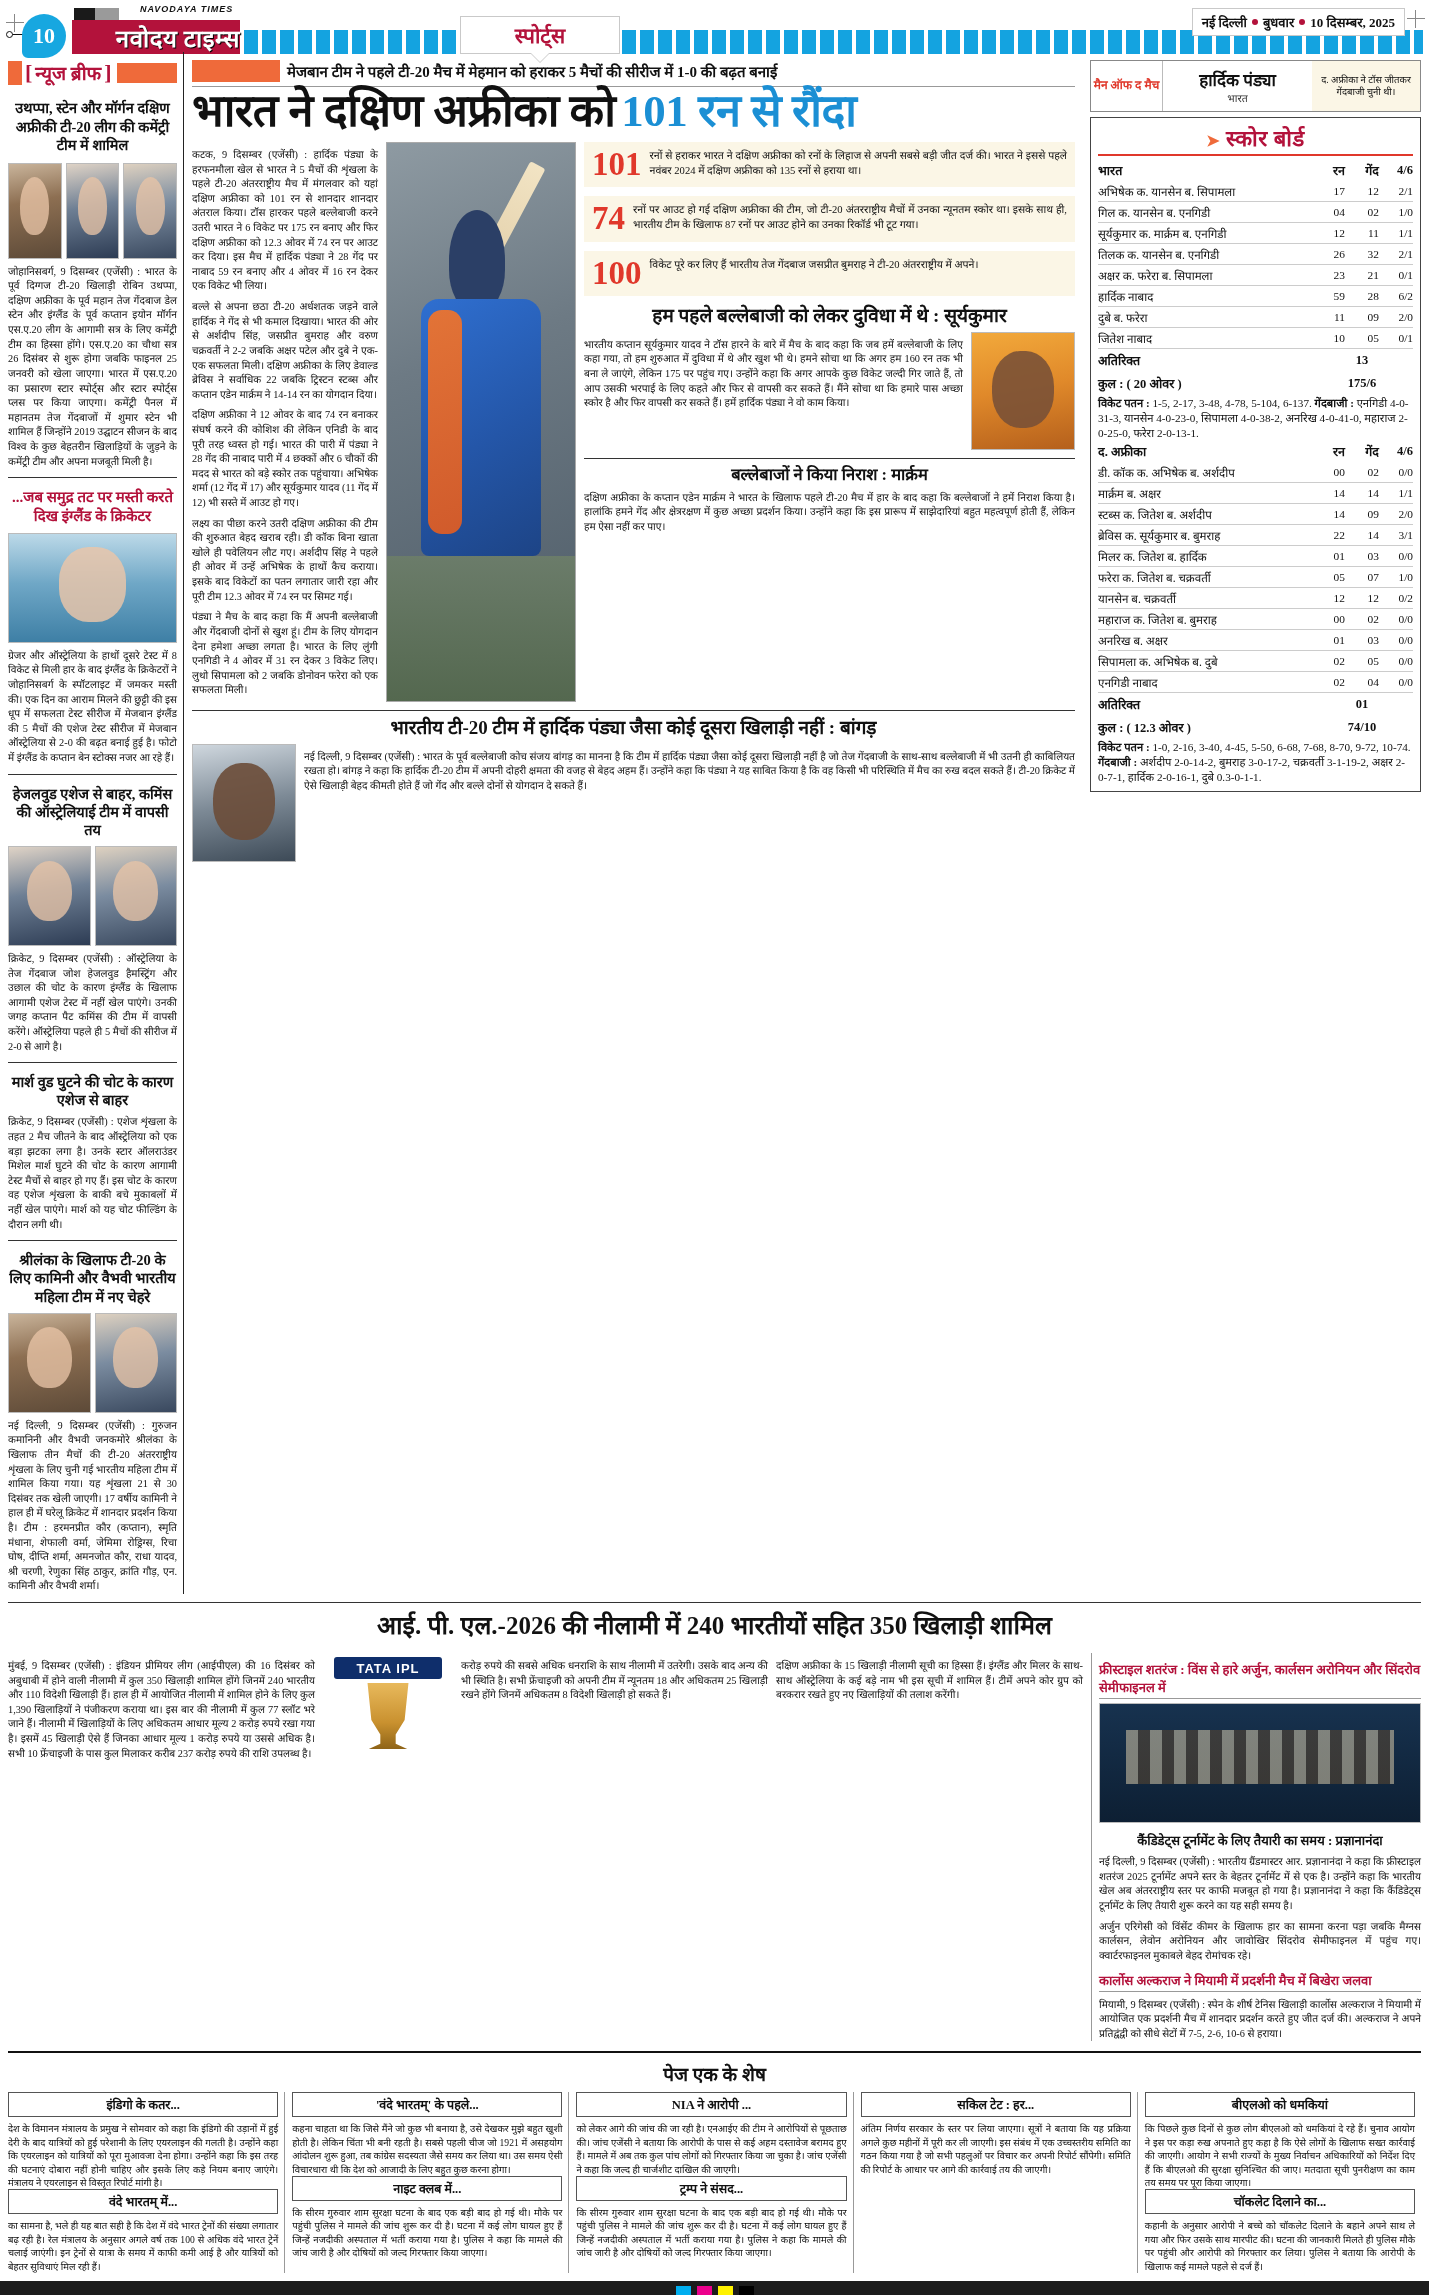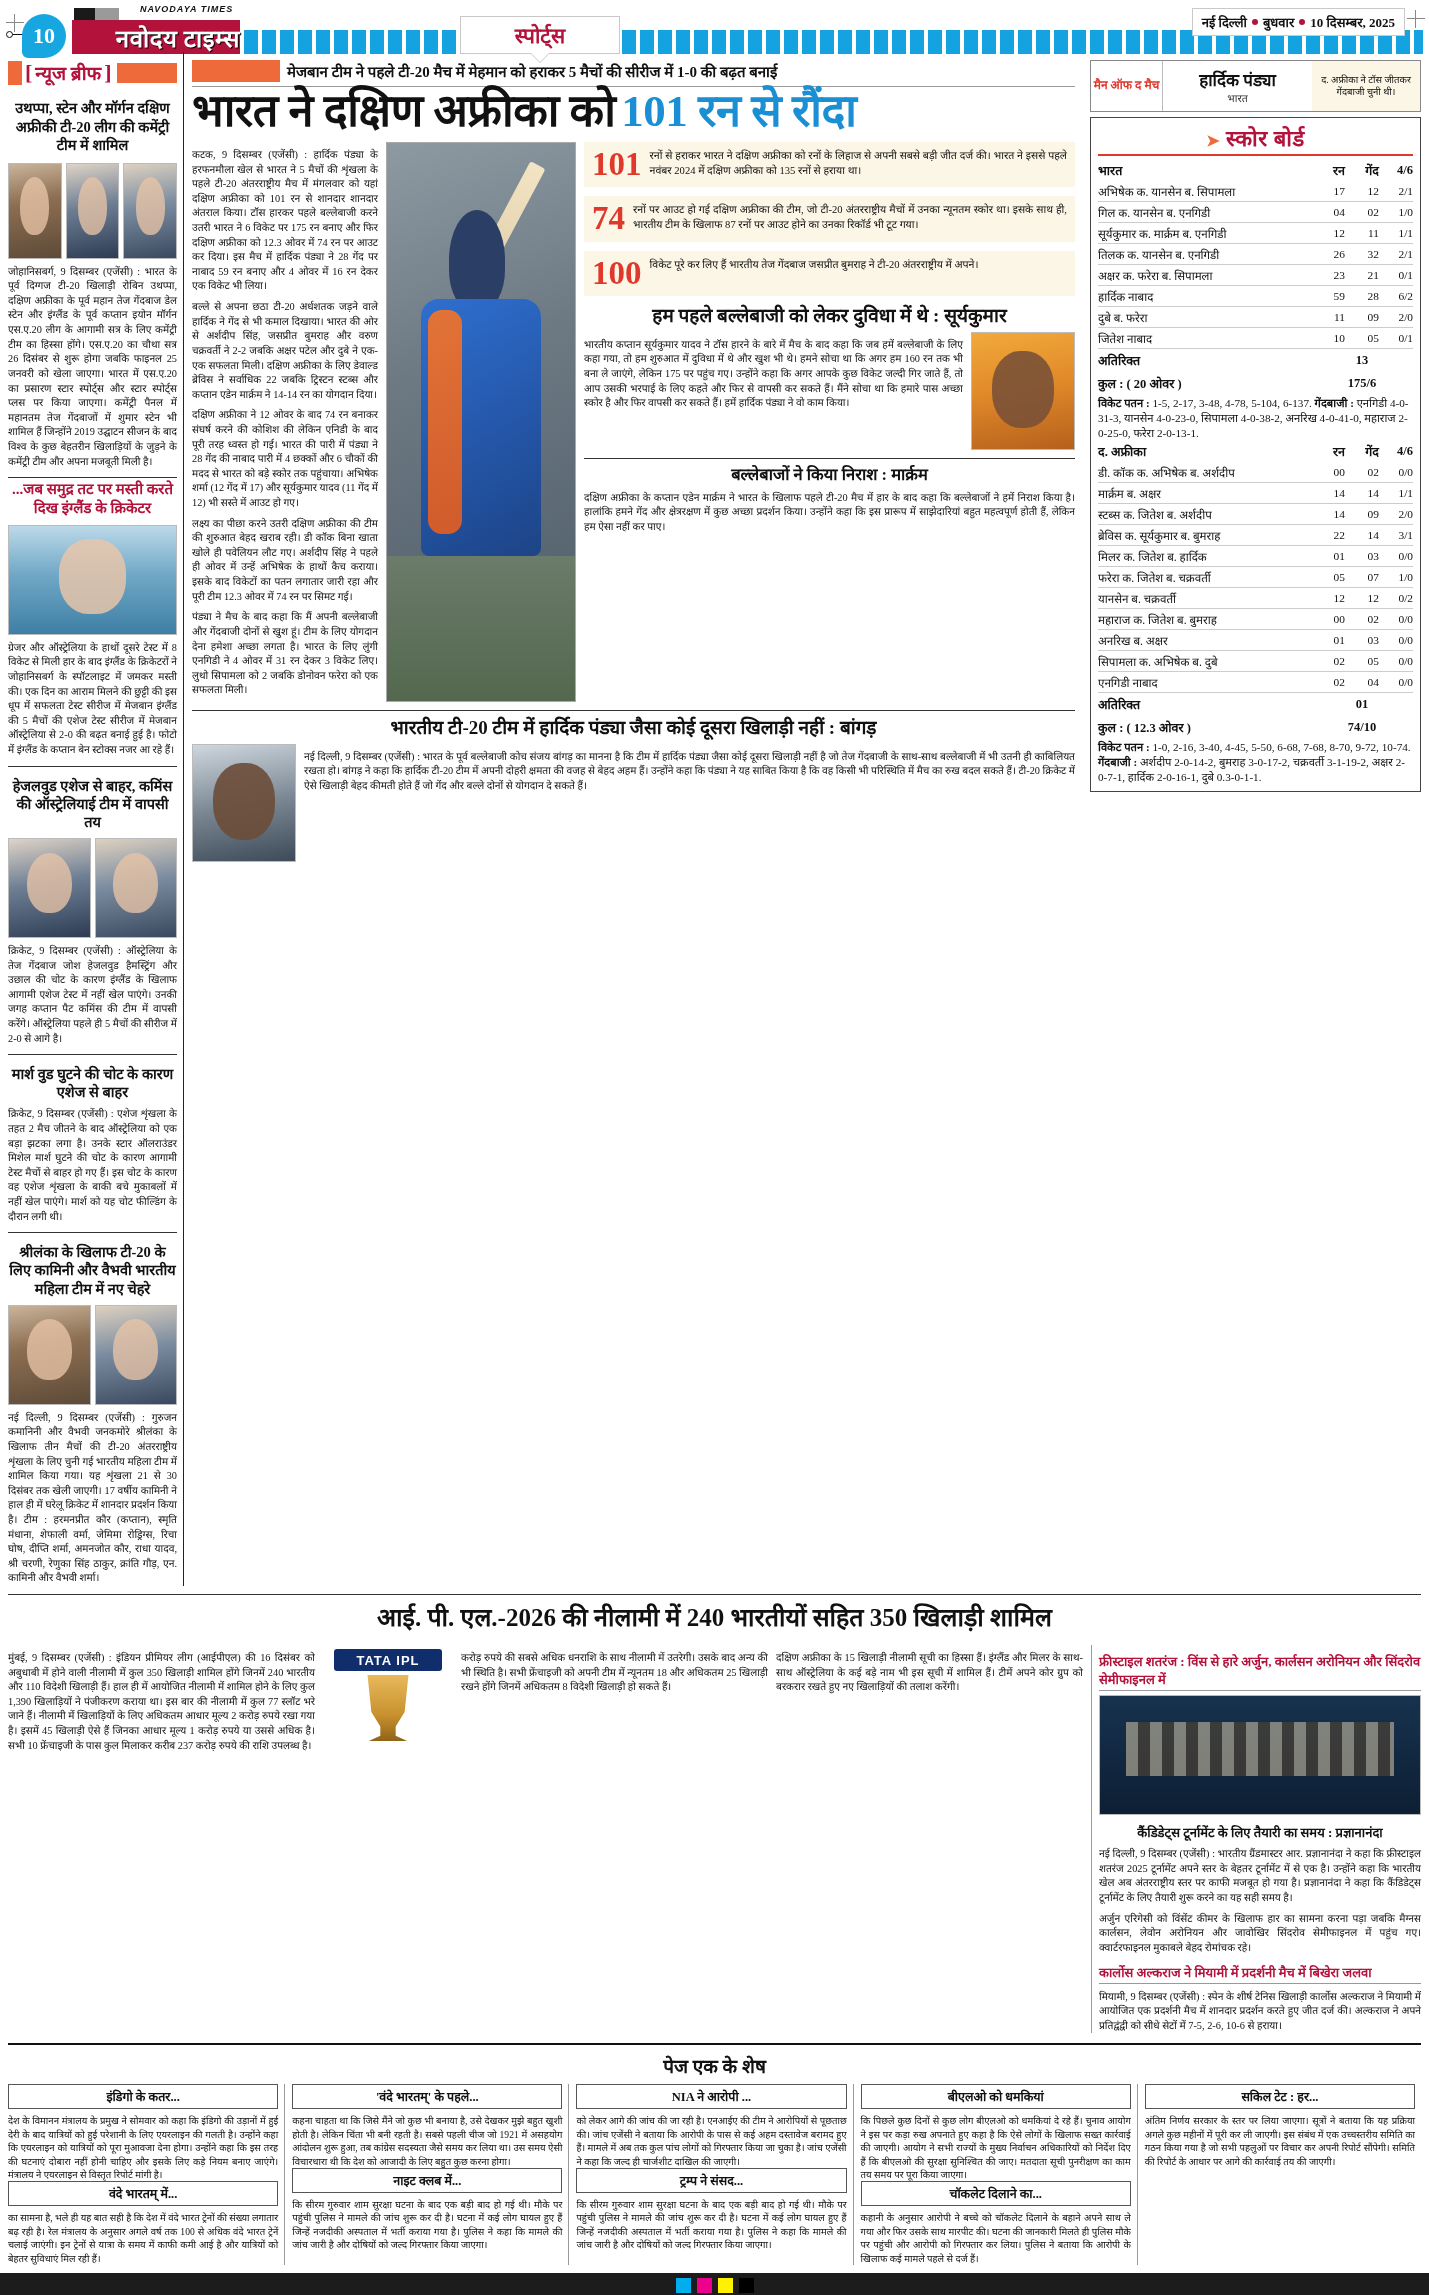--- a/index.html
+++ b/index.html
@@ -80,21 +80,21 @@
   .ph-a { background:linear-gradient(170deg,#c9b49b 0%,#8d6f52 40%,#5d4a38 100%); }
   .ph-b { background:linear-gradient(170deg,#dfd3c6 0%,#6e7f94 45%,#2d3c54 100%); }
   .ph-c { background:linear-gradient(170deg,#ded1c0 0%,#7b8ca0 45%,#39485e 100%); }
   .ph:after { content:""; position:absolute; left:22%; top:14%; width:56%; height:62%;
     border-radius:50% 50% 45% 45%; background:rgba(232,196,166,0.78); }
   .body-txt { font-size:10.3px; line-height:1.42; text-align:justify; color:#111;
     font-family:"Liberation Serif", serif; margin-top:6px; }
   .body-txt.ind:first-line { text-indent:18px; }
   .sub-head-red {
     color:#b3123b; font-size:15px; font-weight:bold; text-align:center; line-height:1.25;
-    font-family:"Liberation Serif", serif; margin-top:2px;
+    font-family:"Liberation Serif", serif; margin-top:10px;
   }
   .sub-head-blk {
     color:#111; font-size:14.5px; font-weight:bold; text-align:center; line-height:1.25;
     font-family:"Liberation Serif", serif; margin-top:10px;
   }
   .hr-blk { border:0; border-top:1px solid #333; margin:8px 0 0 0; }
   .ph-wide { height:110px; border:1px solid #bbb; margin-top:7px; position:relative; overflow:hidden;
     background:linear-gradient(180deg,#bcd9e8 0%,#6fa7c6 46%,#3e7fa5 100%); }
   .ph-wide:after { content:""; position:absolute; left:30%; top:12%; width:40%; height:70%;
     border-radius:44%; background:rgba(235,198,168,0.82); }
@@ -583,28 +583,28 @@
       <div class="b-head-box">नाइट क्लब में...</div>
       <div class="b-txt">कि सीरम गुरुवार शाम सुरक्षा घटना के बाद एक बड़ी बाद हो गई थी। मौके पर पहुंची पुलिस ने मामले की जांच शुरू कर दी है। घटना में कई लोग घायल हुए हैं जिन्हें नजदीकी अस्पताल में भर्ती कराया गया है। पुलिस ने कहा कि मामले की जांच जारी है और दोषियों को जल्द गिरफ्तार किया जाएगा।</div>
     </div>
     <div class="bcol">
       <div class="b-head-box">NIA ने आरोपी ...</div>
       <div class="b-txt">को लेकर आगे की जांच की जा रही है। एनआईए की टीम ने आरोपियों से पूछताछ की। जांच एजेंसी ने बताया कि आरोपी के पास से कई अहम दस्तावेज बरामद हुए हैं। मामले में अब तक कुल पांच लोगों को गिरफ्तार किया जा चुका है। जांच एजेंसी ने कहा कि जल्द ही चार्जशीट दाखिल की जाएगी।</div>
       <div class="b-head-box">ट्रम्प ने संसद...</div>
       <div class="b-txt">कि सीरम गुरुवार शाम सुरक्षा घटना के बाद एक बड़ी बाद हो गई थी। मौके पर पहुंची पुलिस ने मामले की जांच शुरू कर दी है। घटना में कई लोग घायल हुए हैं जिन्हें नजदीकी अस्पताल में भर्ती कराया गया है। पुलिस ने कहा कि मामले की जांच जारी है और दोषियों को जल्द गिरफ्तार किया जाएगा।</div>
     </div>
     <div class="bcol">
+      <div class="b-head-box">सकिल टेट : हर...</div>
+      <div class="b-txt">अंतिम निर्णय सरकार के स्तर पर लिया जाएगा। सूत्रों ने बताया कि यह प्रक्रिया अगले कुछ महीनों में पूरी कर ली जाएगी। इस संबंध में एक उच्चस्तरीय समिति का गठन किया गया है जो सभी पहलुओं पर विचार कर अपनी रिपोर्ट सौंपेगी। समिति की रिपोर्ट के आधार पर आगे की कार्रवाई तय की जाएगी।</div>
+    </div>
+    <div class="bcol">
       <div class="b-head-box">बीएलओ को धमकियां</div>
       <div class="b-txt">कि पिछले कुछ दिनों से कुछ लोग बीएलओ को धमकियां दे रहे हैं। चुनाव आयोग ने इस पर कड़ा रुख अपनाते हुए कहा है कि ऐसे लोगों के खिलाफ सख्त कार्रवाई की जाएगी। आयोग ने सभी राज्यों के मुख्य निर्वाचन अधिकारियों को निर्देश दिए हैं कि बीएलओ की सुरक्षा सुनिश्चित की जाए। मतदाता सूची पुनरीक्षण का काम तय समय पर पूरा किया जाएगा।</div>
       <div class="b-head-box">चॉकलेट दिलाने का...</div>
       <div class="b-txt">कहानी के अनुसार आरोपी ने बच्चे को चॉकलेट दिलाने के बहाने अपने साथ ले गया और फिर उसके साथ मारपीट की। घटना की जानकारी मिलते ही पुलिस मौके पर पहुंची और आरोपी को गिरफ्तार कर लिया। पुलिस ने बताया कि आरोपी के खिलाफ कई मामले पहले से दर्ज हैं।</div>
-    </div>
-    <div class="bcol">
-      <div class="b-head-box">सकिल टेट : हर...</div>
-      <div class="b-txt">अंतिम निर्णय सरकार के स्तर पर लिया जाएगा। सूत्रों ने बताया कि यह प्रक्रिया अगले कुछ महीनों में पूरी कर ली जाएगी। इस संबंध में एक उच्चस्तरीय समिति का गठन किया गया है जो सभी पहलुओं पर विचार कर अपनी रिपोर्ट सौंपेगी। समिति की रिपोर्ट के आधार पर आगे की कार्रवाई तय की जाएगी।</div>
     </div>
   </div>
 </div>
 </div>
 
 <div class="dark-strip">
   <div class="cmyk">
     <i style="background:#00aeef"></i>
     <i style="background:#ec008c"></i>
     <i style="background:#fff200"></i>

